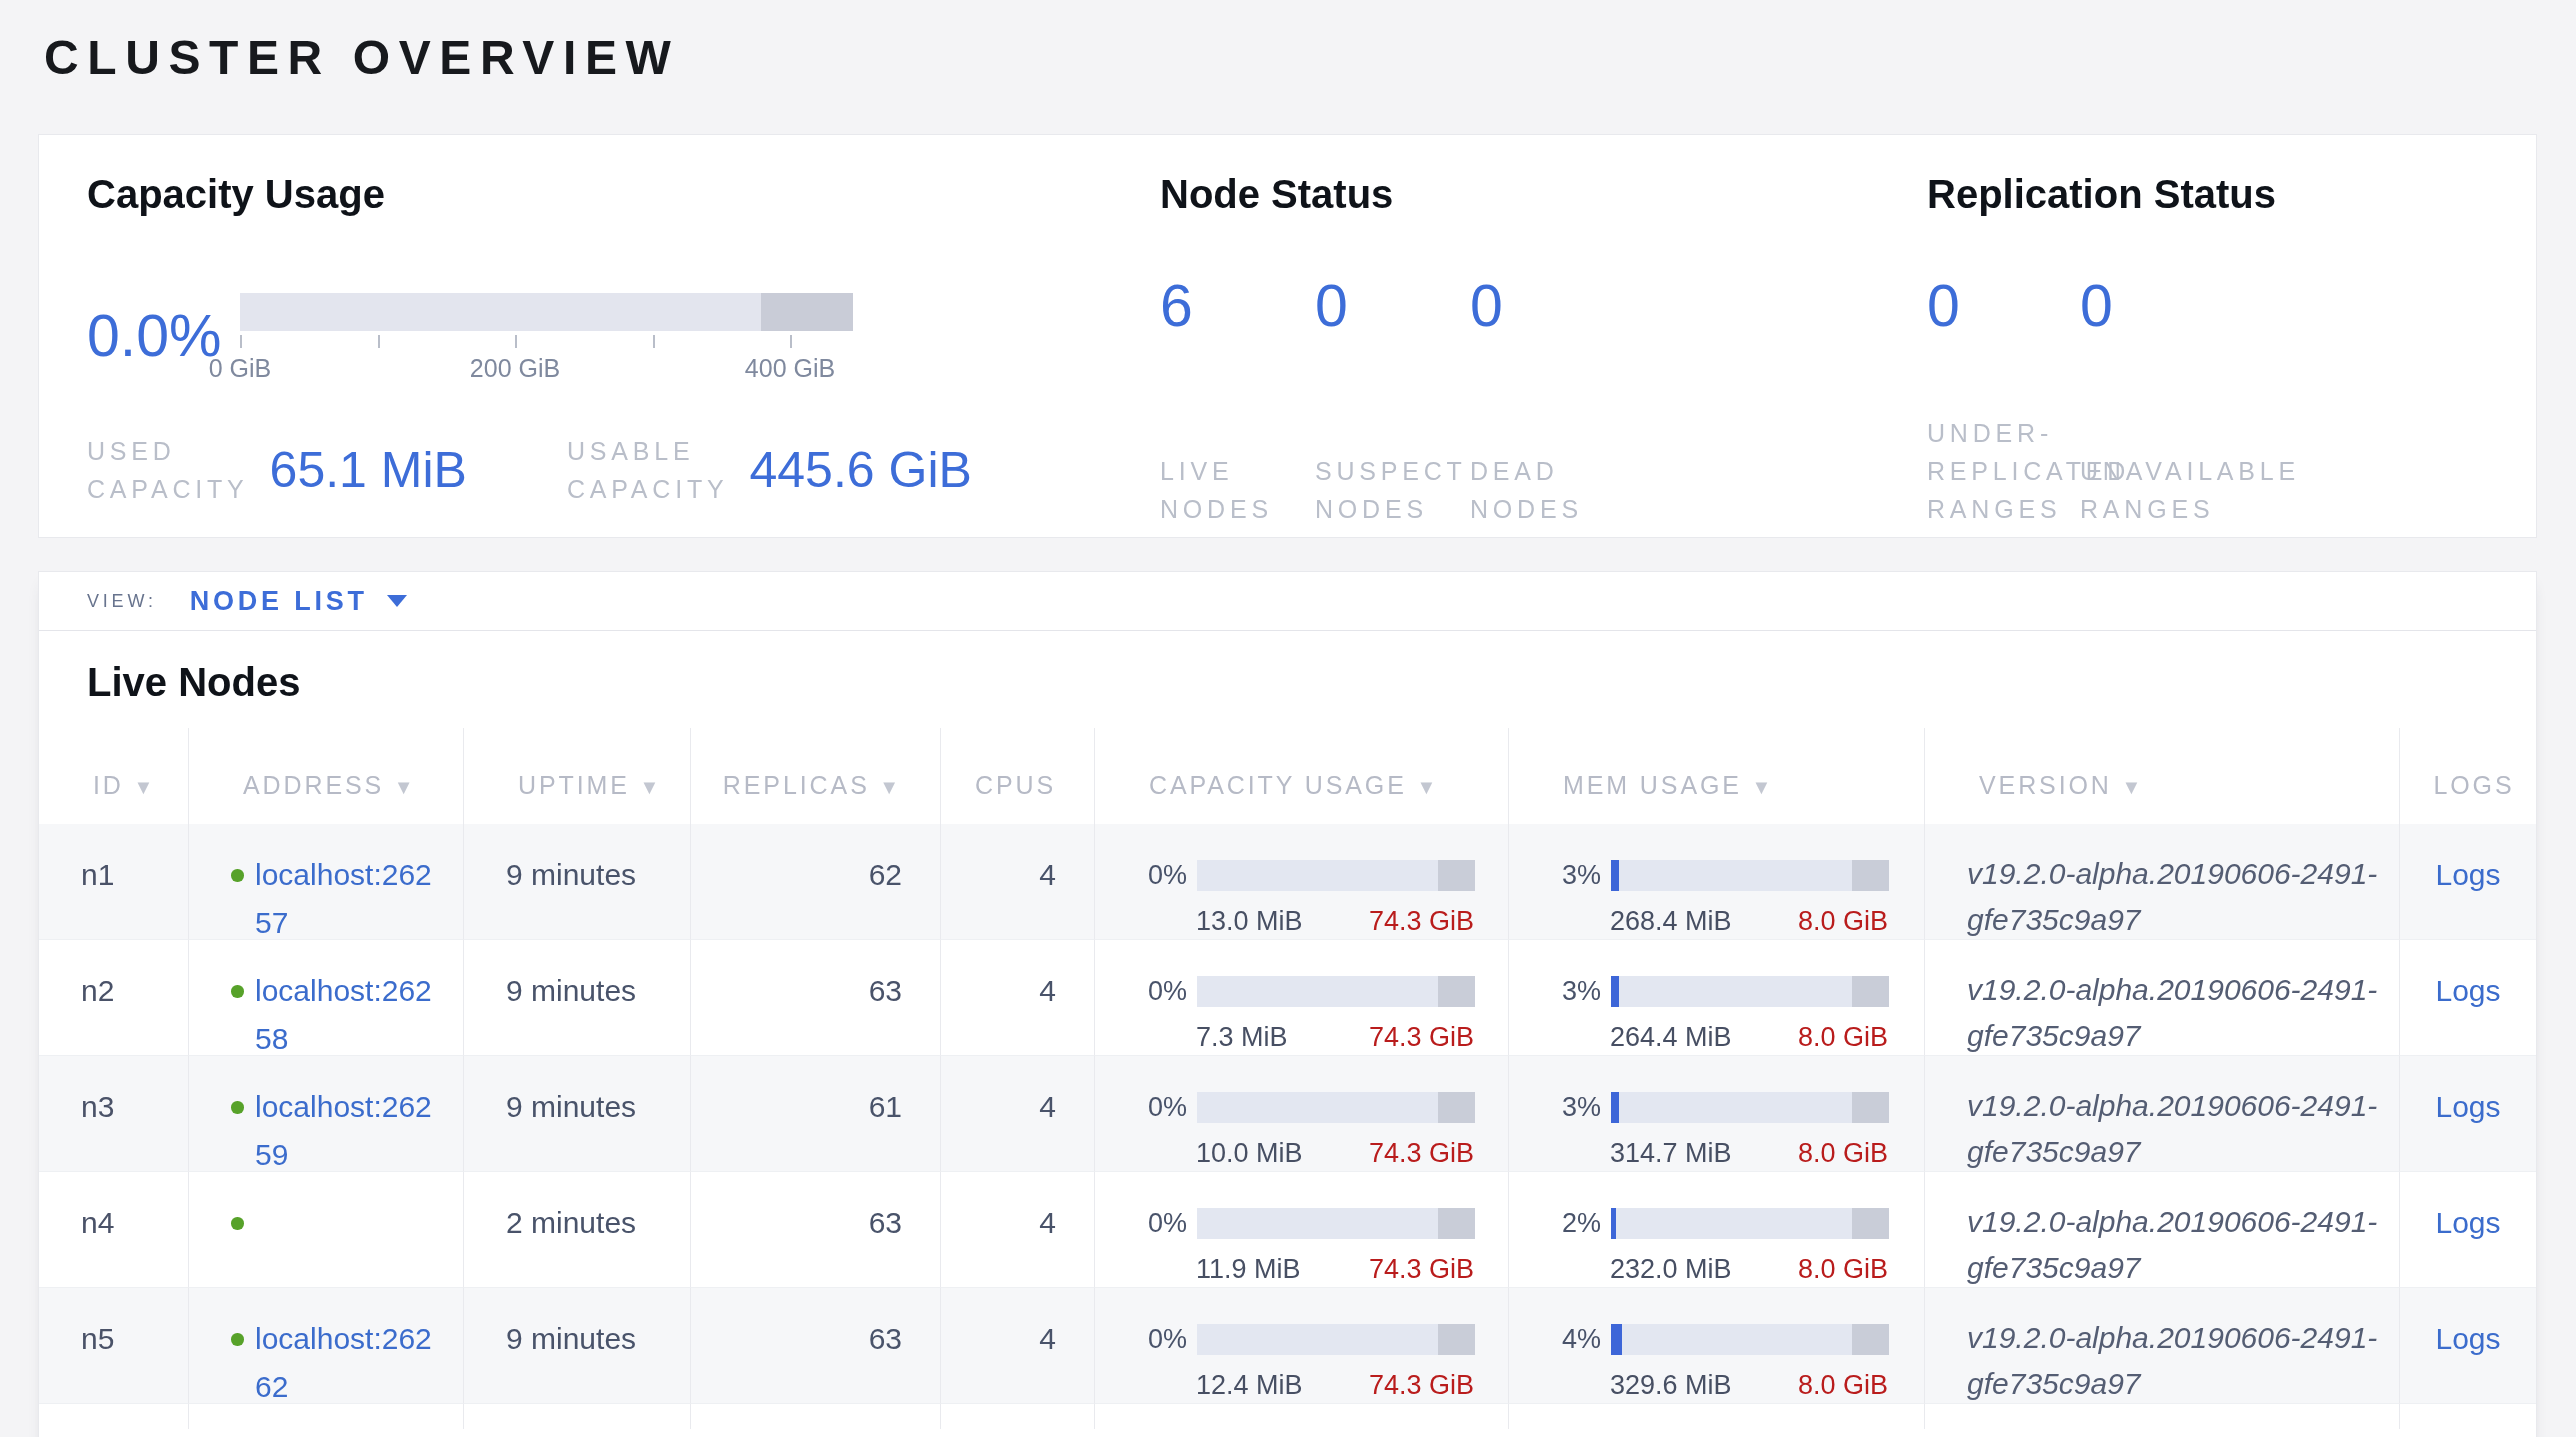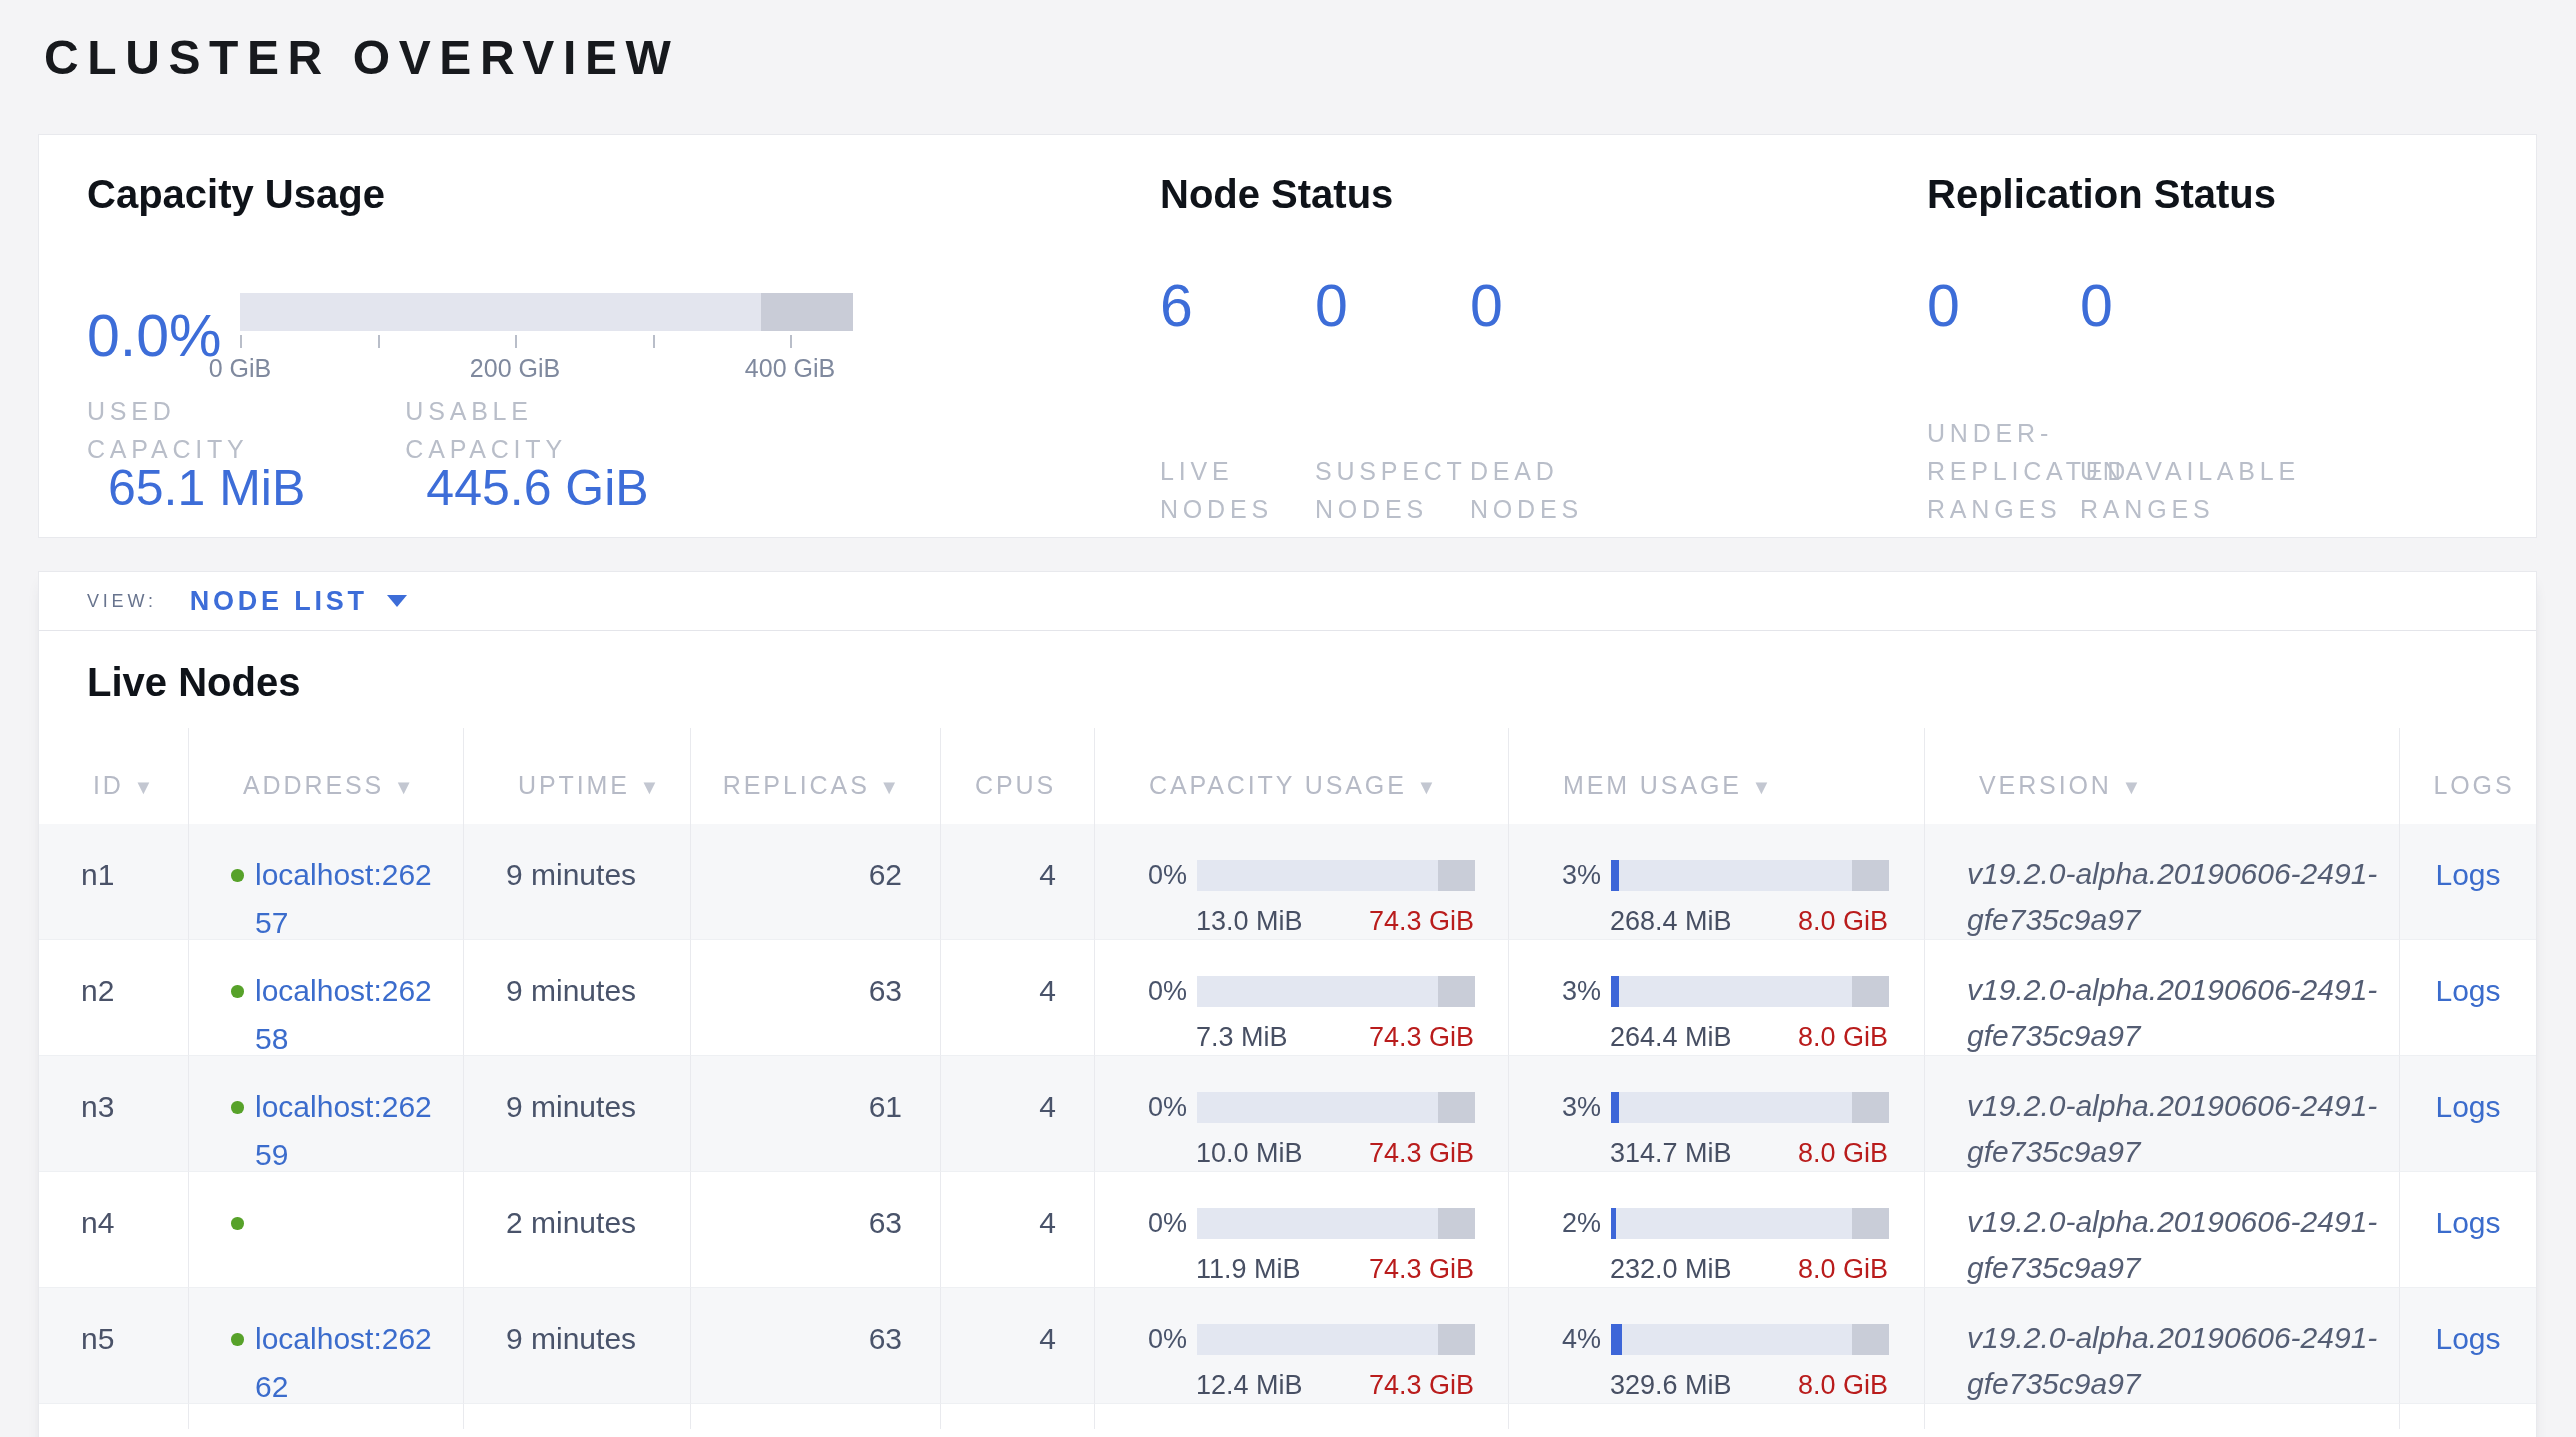--- a/index.html
+++ b/index.html
@@ -43,21 +43,21 @@
   .cap-bar-wrap { position:relative; width:613px; }
   .cap-bar { position:relative; height:38px; background:#e3e5ee; overflow:hidden; }
   .cap-bar-dark { position:absolute; right:0; top:0; bottom:0; width:15%; background:#c9ccd7; }
   .cap-ticks { position:relative; height:15.3px; margin-top:3.8px; }
   .cap-tick { position:absolute; top:0; width:1.9px; height:13.4px; background:#b9bec9; }
   .cap-axis { position:relative; height:31px; margin-top:3.8px; }
   .cap-axis-label { position:absolute; transform:translateX(-50%); font-size:25px; color:#7f899e; white-space:nowrap; }
 
   
   .stats-row { margin-top:auto; display:flex; align-items:flex-end; }
-  .cap-stat { display:flex; align-items:flex-start; margin-right:100px;flex-direction:column; }
+  .cap-stat { display:flex; align-items:center; margin-right:100px; }
   .stat-label { font-size:25px; letter-spacing:4.8px; color:#b9bec9; line-height:38px; }
   .cap-stat .stat-value { font-size:50px; color:#3d6dd8; margin-left:21px; line-height:40px; }
 
   .num-stat { display:flex; flex-direction:column; justify-content:space-between; height:251px; }
   .num-stat .stat-value { font-size:59px; font-weight:500; color:#3d6dd8; line-height:59px; }
   .sec-nodes .num-stat { width:155px; }
   .sec-repl  .num-stat:nth-child(1) { width:153px; }
   .sec-repl  .num-stat:nth-child(2) { width:230px; }
   .sec-repl  .num-stat:nth-child(3) { width:268px; }
   .num-stat .stat-label { max-width:100%; }

